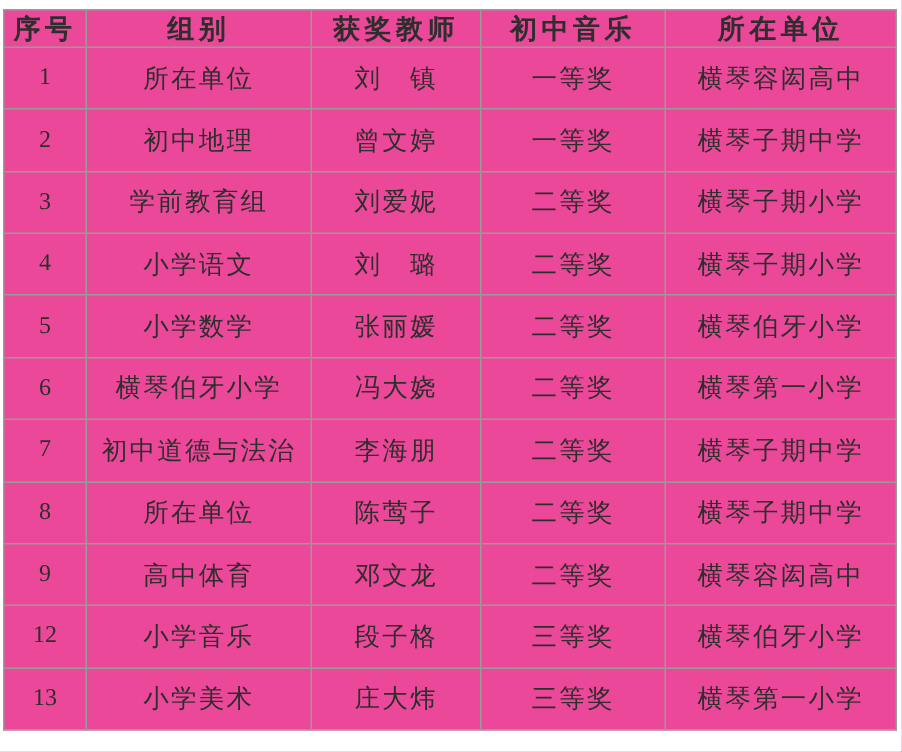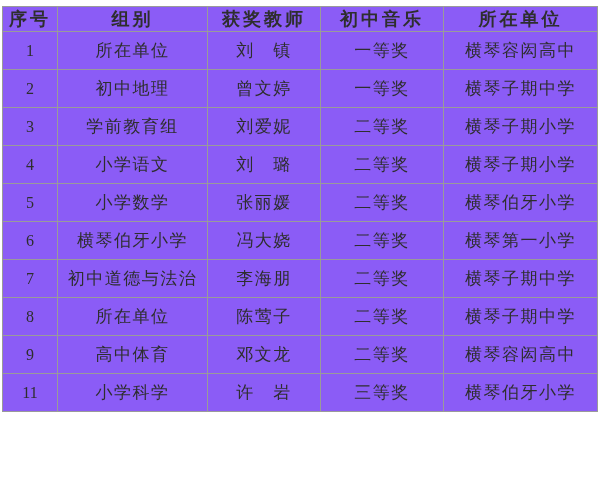--- a/index.html
+++ b/index.html
@@ -9,24 +9,24 @@
     height: 501px;
     background: #ffffff;
     overflow: hidden;
     font-family: "Liberation Serif", "DejaVu Serif", serif;
   }
   .award-table {
     position: absolute;
     left: 2px;
     top: 6px;
     width: 595px;
-    height: 406px;
+    height: 481px;
     border-collapse: collapse;
     table-layout: fixed;
-    background: #8b5cf6;
+    background: #ec4899;
   }
   .award-table th,
   .award-table td {
     border: 1px solid #9a9a9a;
     text-align: center;
     vertical-align: middle;
     color: #2e2e2e;
     padding: 0;
     white-space: nowrap;
     overflow: hidden;
@@ -128,20 +128,27 @@
         <td class="unit-cell">横琴子期中学</td>
       </tr>
       <tr>
         <td class="serial-cell">9</td>
         <td class="group-cell">高中体育</td>
         <td class="teacher-cell">邓文龙</td>
         <td class="award-grade-cell">二等奖</td>
         <td class="unit-cell">横琴容闳高中</td>
       </tr>
       <tr>
-        <td class="serial-cell">11</td>
-        <td class="group-cell">小学科学</td>
-        <td class="teacher-cell">许　岩</td>
+        <td class="serial-cell">12</td>
+        <td class="group-cell">小学音乐</td>
+        <td class="teacher-cell">段子格</td>
         <td class="award-grade-cell">三等奖</td>
         <td class="unit-cell">横琴伯牙小学</td>
+      </tr>
+      <tr>
+        <td class="serial-cell">13</td>
+        <td class="group-cell">小学美术</td>
+        <td class="teacher-cell">庄大炜</td>
+        <td class="award-grade-cell">三等奖</td>
+        <td class="unit-cell">横琴第一小学</td>
       </tr>
     </tbody>
 </table>
 
 </body></html>

